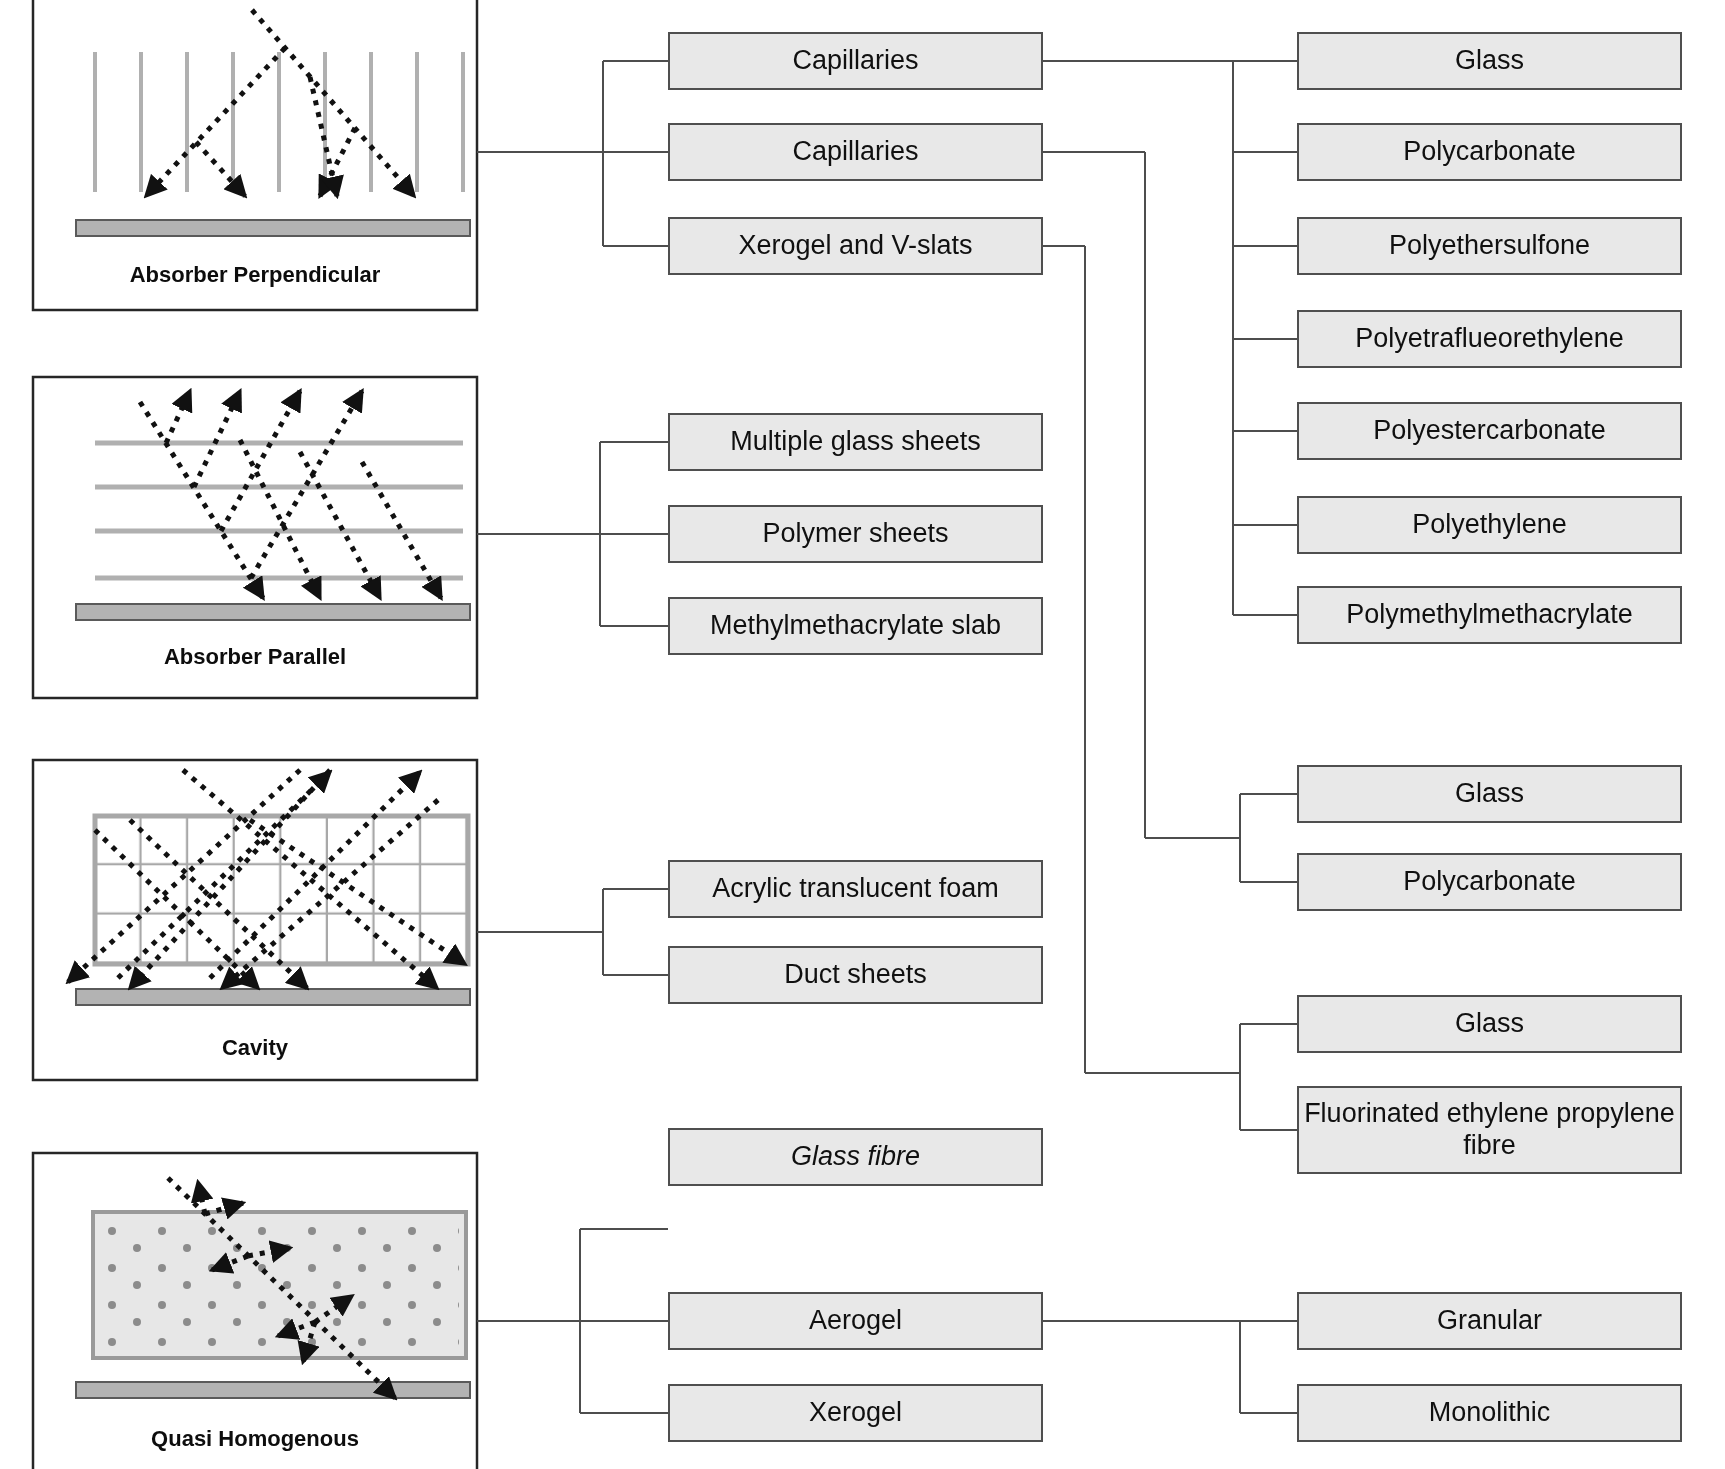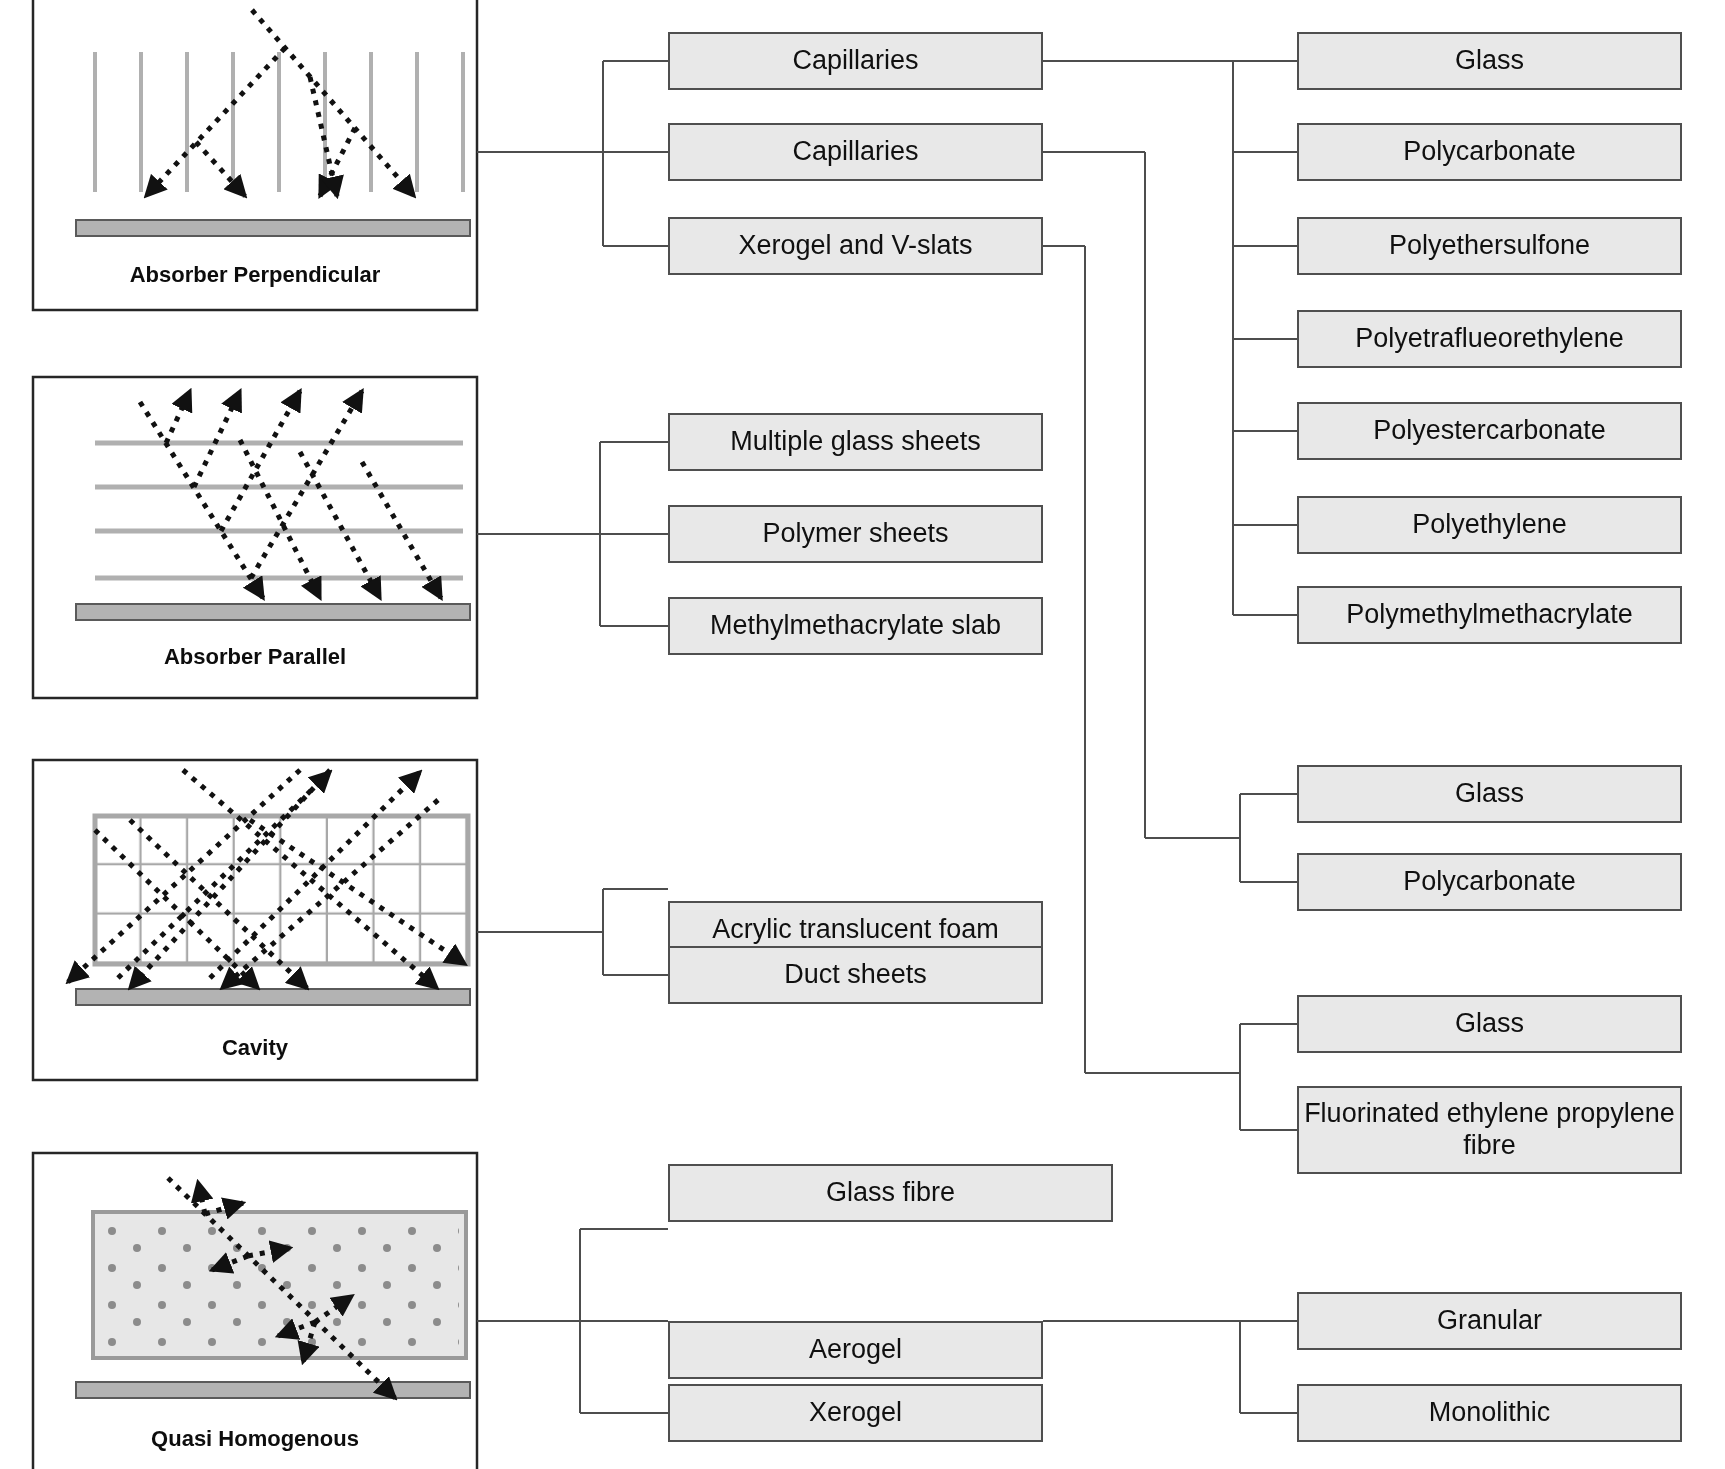--- a/index.html
+++ b/index.html
@@ -145,24 +145,24 @@
   <div class="panel-title" style="top:1035px">Cavity</div>
   <div class="panel-title" style="top:1426px">Quasi Homogenous</div>
 
   <div id="type-layer">
       <div class="node" style="left: 668px; top: 32px; width: 375px; height: 58px;">Capillaries</div>
       <div class="node" style="left: 668px; top: 123px; width: 375px; height: 58px;">Capillaries</div>
       <div class="node" style="left: 668px; top: 217px; width: 375px; height: 58px;">Xerogel and V-slats</div>
       <div class="node" style="left: 668px; top: 413px; width: 375px; height: 58px;">Multiple glass sheets</div>
       <div class="node" style="left: 668px; top: 505px; width: 375px; height: 58px;">Polymer sheets</div>
       <div class="node" style="left: 668px; top: 597px; width: 375px; height: 58px;">Methylmethacrylate slab</div>
-      <div class="node" style="left: 668px; top: 860px; width: 375px; height: 58px; margin-top: 41px;">Acrylic translucent foam</div>
+      <div class="node" style="left: 668px; top: 860px; width: 375px; height: 58px;">Acrylic translucent foam</div>
       <div class="node" style="left: 668px; top: 946px; width: 375px; height: 58px;">Duct sheets</div>
-      <div class="node" style="left: 668px; top: 1164px; width: 445px; height: 58px;">Glass fibre</div>
-      <div class="node" style="left: 668px; top: 1292px; width: 375px; height: 58px; margin-top: 29px;">Aerogel</div>
+      <div class="node" style="left: 668px; top: 1128px; width: 375px; height: 58px; font-style: italic;">Glass fibre</div>
+      <div class="node" style="left: 668px; top: 1292px; width: 375px; height: 58px;">Aerogel</div>
       <div class="node" style="left: 668px; top: 1384px; width: 375px; height: 58px;">Xerogel</div>
     </div>
   <div id="material-layer">
       <div class="node" style="left: 1297px; top: 32px; width: 385px; height: 58px;">Glass</div>
       <div class="node" style="left: 1297px; top: 123px; width: 385px; height: 58px;">Polycarbonate</div>
       <div class="node" style="left: 1297px; top: 217px; width: 385px; height: 58px;">Polyethersulfone</div>
       <div class="node" style="left: 1297px; top: 310px; width: 385px; height: 58px;">Polyetraflueorethylene</div>
       <div class="node" style="left: 1297px; top: 402px; width: 385px; height: 58px;">Polyestercarbonate</div>
       <div class="node" style="left: 1297px; top: 496px; width: 385px; height: 58px;">Polyethylene</div>
       <div class="node" style="left: 1297px; top: 586px; width: 385px; height: 58px;">Polymethylmethacrylate</div>

